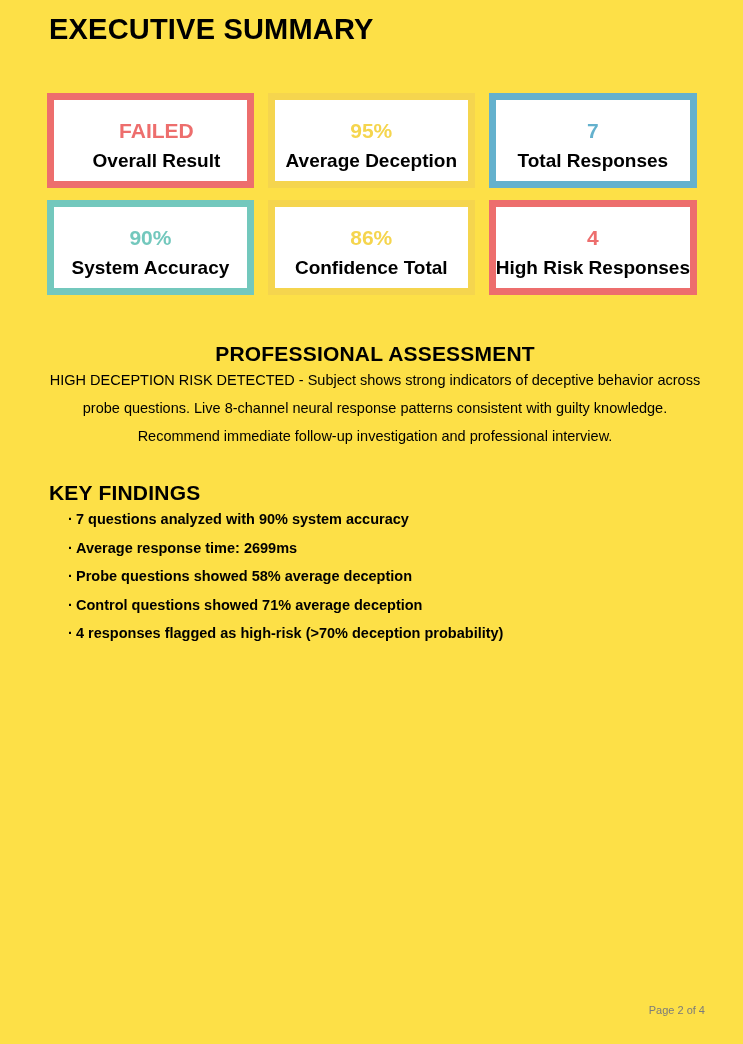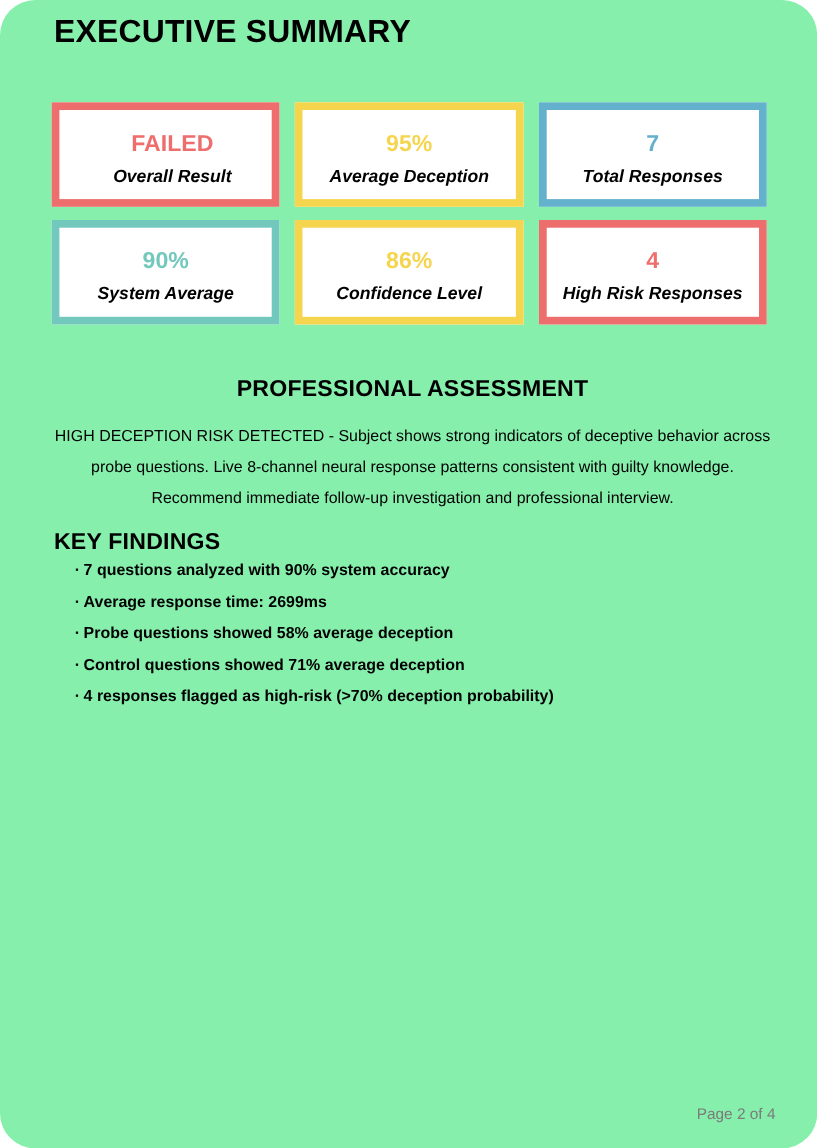--- a/index.html
+++ b/index.html
@@ -6,22 +6,21 @@
   html, body { background: #ffffff; }
   body {
     width: 743px; height: 1044px;
     font-family: "Liberation Sans", "DejaVu Sans", sans-serif;
     color: #000000;
     position: relative;
     overflow: hidden;
   }
   .page {
     position: absolute; inset: 0;
-    background: #86efac;
-    border-radius: 32px;
+    background: #fde047;
   }
   .page-title {
     position: absolute;
     left: 49px; top: 13px;
     font-size: 29px;
     font-weight: 700;
     letter-spacing: 0.2px;
     color: #000000;
     white-space: nowrap;
   }
@@ -45,39 +44,38 @@
     padding-top: 6px;
     gap: 13px;
   }
   .card-value {
     font-size: 21px;
     font-weight: 700;
     line-height: 21px;
     white-space: nowrap;
   }
   .card-label {
-    font-size: 16px;
+    font-size: 19px;
     font-weight: 700;
     line-height: 13.5px;
     color: #000000;
     white-space: nowrap;
-    font-style: italic;
   }
   .section { position: absolute; left: 49px; width: 652px; }
   .section-assessment { top: 342px; text-align: center; }
   .section-findings { top: 481px; }
   .section-heading {
     font-size: 21px;
     font-weight: 700;
     line-height: 24px;
     letter-spacing: 0.2px;
     color: #000000;
   }
   .assessment-body {
-    margin-top: 17px;
+    margin-top: 0;
     font-size: 14.5px;
     font-weight: 400;
     line-height: 28px;
     color: #000000;
   }
   .findings-list {
     list-style: none;
   }
   .finding-item {
     position: relative;
@@ -89,21 +87,21 @@
   }
   .finding-item::before {
     content: "\00B7"; 
     position: absolute;
     left: 19px;
     font-weight: 700;
   }
   .page-footer {
     position: absolute;
     right: 38px; top: 1004px;
-    font-size: 14px;
+    font-size: 11px;
     font-weight: 400;
     color: #7B7B7B;
     white-space: nowrap;
   }
 </style>
 </head>
 <body>
 
 <div class="page">
 
@@ -117,25 +115,25 @@
     <div class="card" style="border-color: rgb(245, 213, 78);">
       <div class="card-value" style="color: rgb(245, 213, 78);">95%</div>
       <div class="card-label">Average Deception</div>
     </div>
     <div class="card" style="border-color: rgb(100, 177, 205);">
       <div class="card-value" style="color: rgb(100, 177, 205);">7</div>
       <div class="card-label">Total Responses</div>
     </div>
     <div class="card" style="border-color: rgb(115, 200, 189);">
       <div class="card-value" style="color: rgb(115, 200, 189);">90%</div>
-      <div class="card-label">System Average</div>
+      <div class="card-label">System Accuracy</div>
     </div>
     <div class="card" style="border-color: rgb(245, 213, 78);">
       <div class="card-value" style="color: rgb(245, 213, 78);">86%</div>
-      <div class="card-label">Confidence Level</div>
+      <div class="card-label">Confidence Total</div>
     </div>
     <div class="card" style="border-color: rgb(237, 110, 109);">
       <div class="card-value" style="color: rgb(237, 110, 109);">4</div>
       <div class="card-label">High Risk Responses</div>
     </div>
   </div>
 
   <section class="section section-assessment">
     <h2 class="section-heading">PROFESSIONAL ASSESSMENT</h2>
     <p class="assessment-body">HIGH DECEPTION RISK DETECTED - Subject shows strong indicators of deceptive behavior across probe questions. Live 8-channel neural response patterns consistent with guilty knowledge. Recommend immediate follow-up investigation and professional interview.</p>

